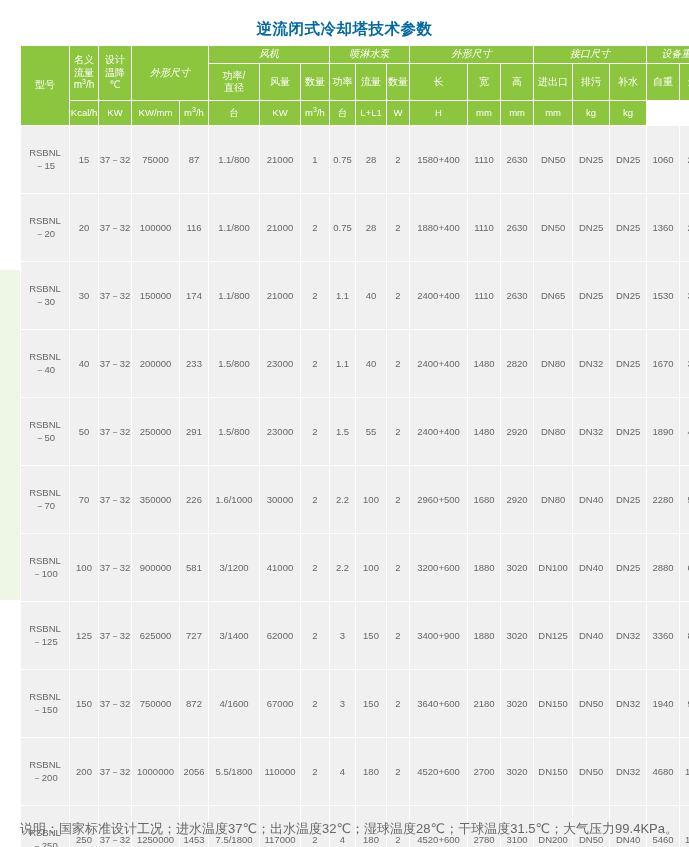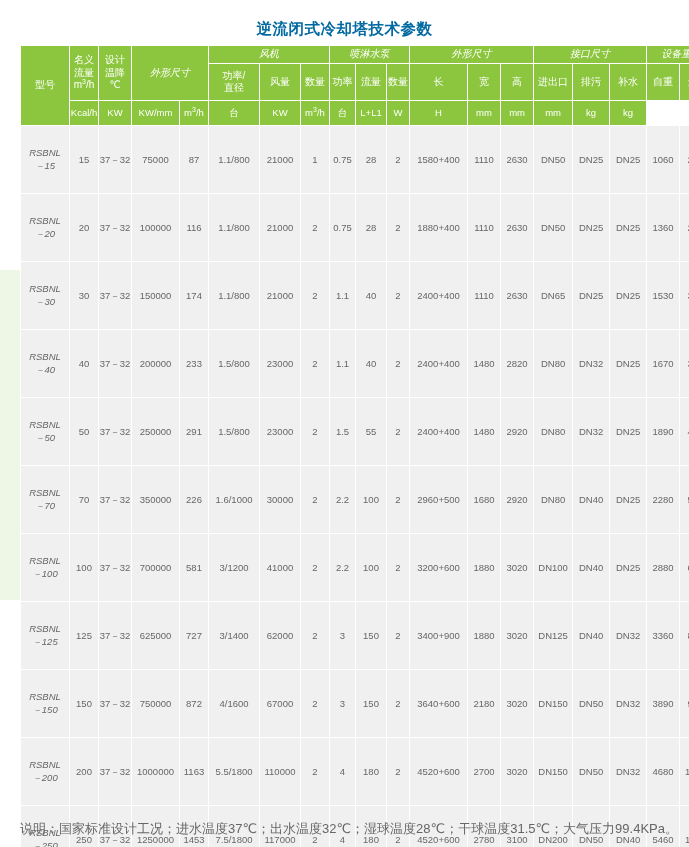--- a/index.html
+++ b/index.html
@@ -60,21 +60,20 @@
     text-align: center;
   }
   table.spec tbody td {
     background: #f0f0f0;
     color: #666666;
     height: 67px;
   }
   table.spec tbody td.model {
     color: #666666;
     line-height: 1.3;
-    font-style: italic;
   }
   .hdr-group { height: 17px; font-style: italic; }
   .hdr-sub  { height: 36px; }
   .hdr-unit { height: 24px; }
   sup.m3 {
     font-size: 7px;
     vertical-align: super;
     line-height: 0;
   }
   .note {
@@ -308,21 +307,21 @@
           <td>DN80</td>
           <td>DN40</td>
           <td>DN25</td>
           <td>2280</td>
           <td>5020</td>
         </tr>
         <tr>
           <td class="model"><span>RSBNL</span><br><span>－100</span></td>
           <td>100</td>
           <td>37－32</td>
-          <td>700000</td>
+          <td>900000</td>
           <td>581</td>
           <td>3/1200</td>
           <td>41000</td>
           <td>2</td>
           <td>2.2</td>
           <td>100</td>
           <td>2</td>
           <td>3200+600</td>
           <td>1880</td>
           <td>3020</td>
@@ -364,29 +363,29 @@
           <td>2</td>
           <td>3</td>
           <td>150</td>
           <td>2</td>
           <td>3640+600</td>
           <td>2180</td>
           <td>3020</td>
           <td>DN150</td>
           <td>DN50</td>
           <td>DN32</td>
-          <td>3890</td>
+          <td>1940</td>
           <td>9950</td>
         </tr>
         <tr>
           <td class="model"><span>RSBNL</span><br><span>－200</span></td>
           <td>200</td>
           <td>37－32</td>
           <td>1000000</td>
-          <td>1163</td>
+          <td>2056</td>
           <td>5.5/1800</td>
           <td>110000</td>
           <td>2</td>
           <td>4</td>
           <td>180</td>
           <td>2</td>
           <td>4520+600</td>
           <td>2700</td>
           <td>3020</td>
           <td>DN150</td>

